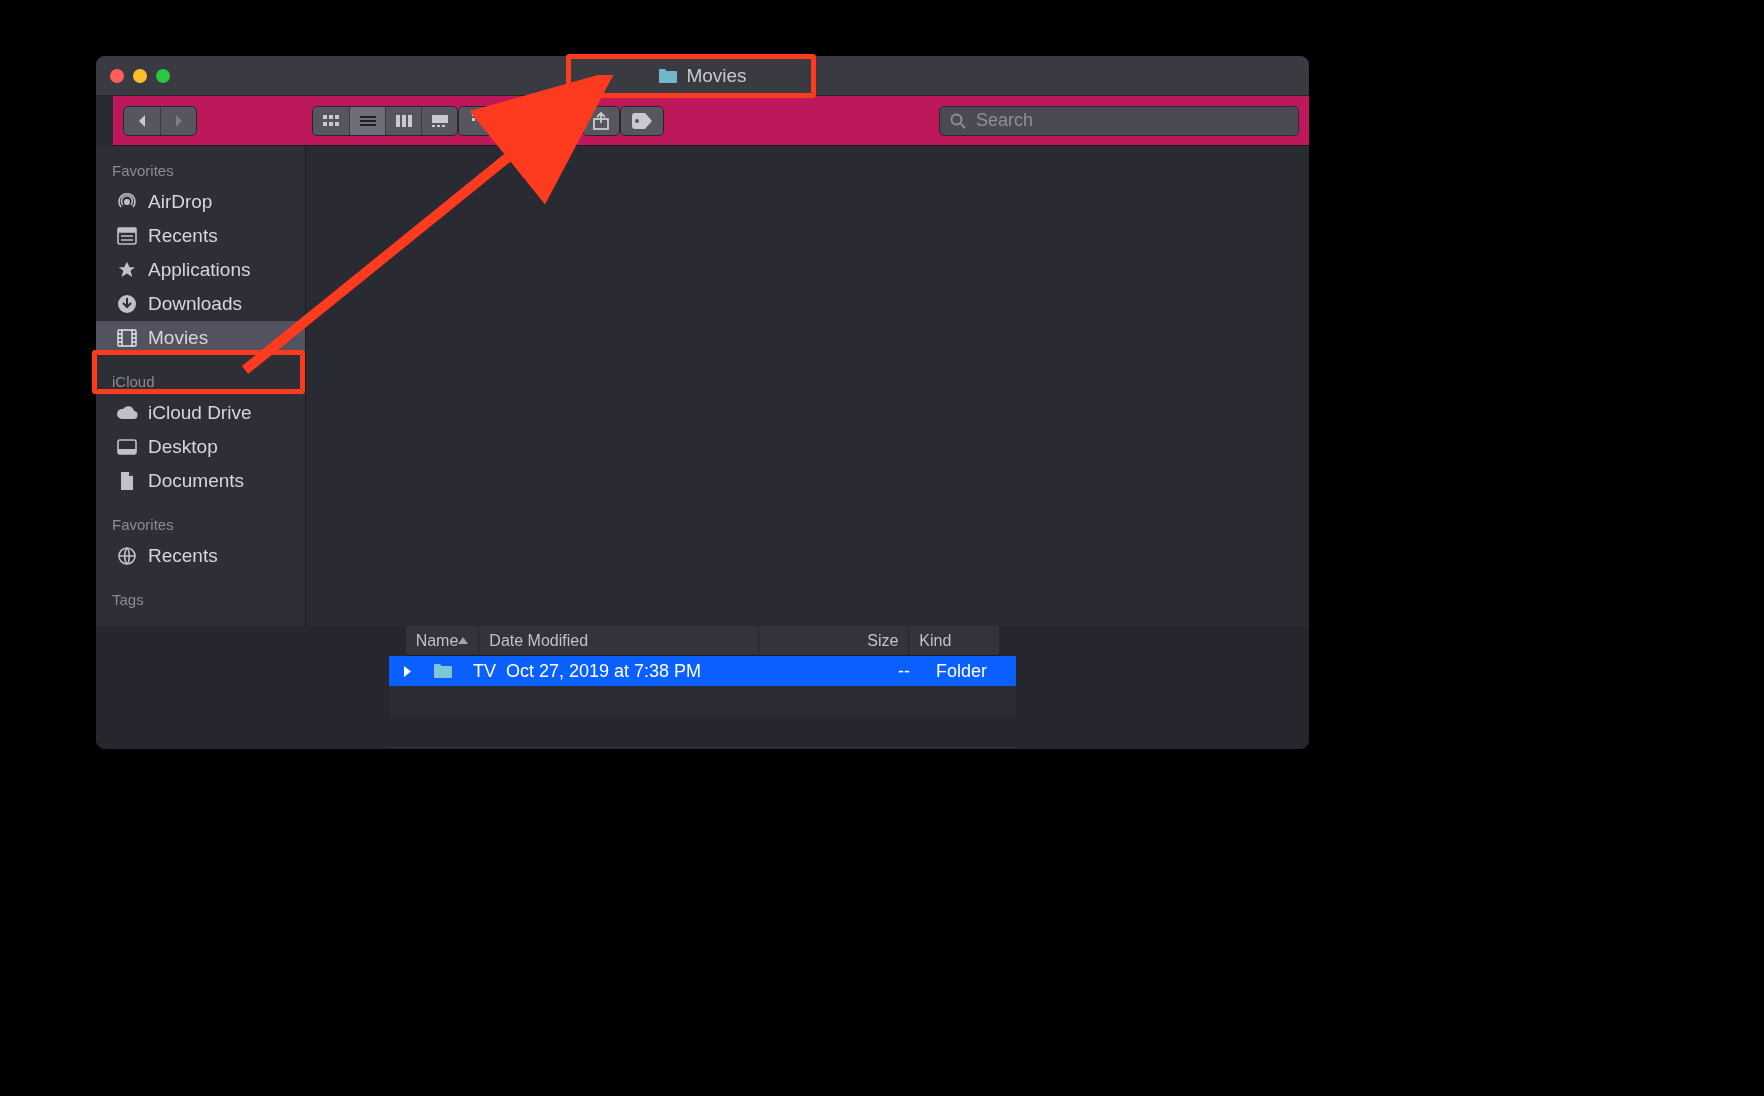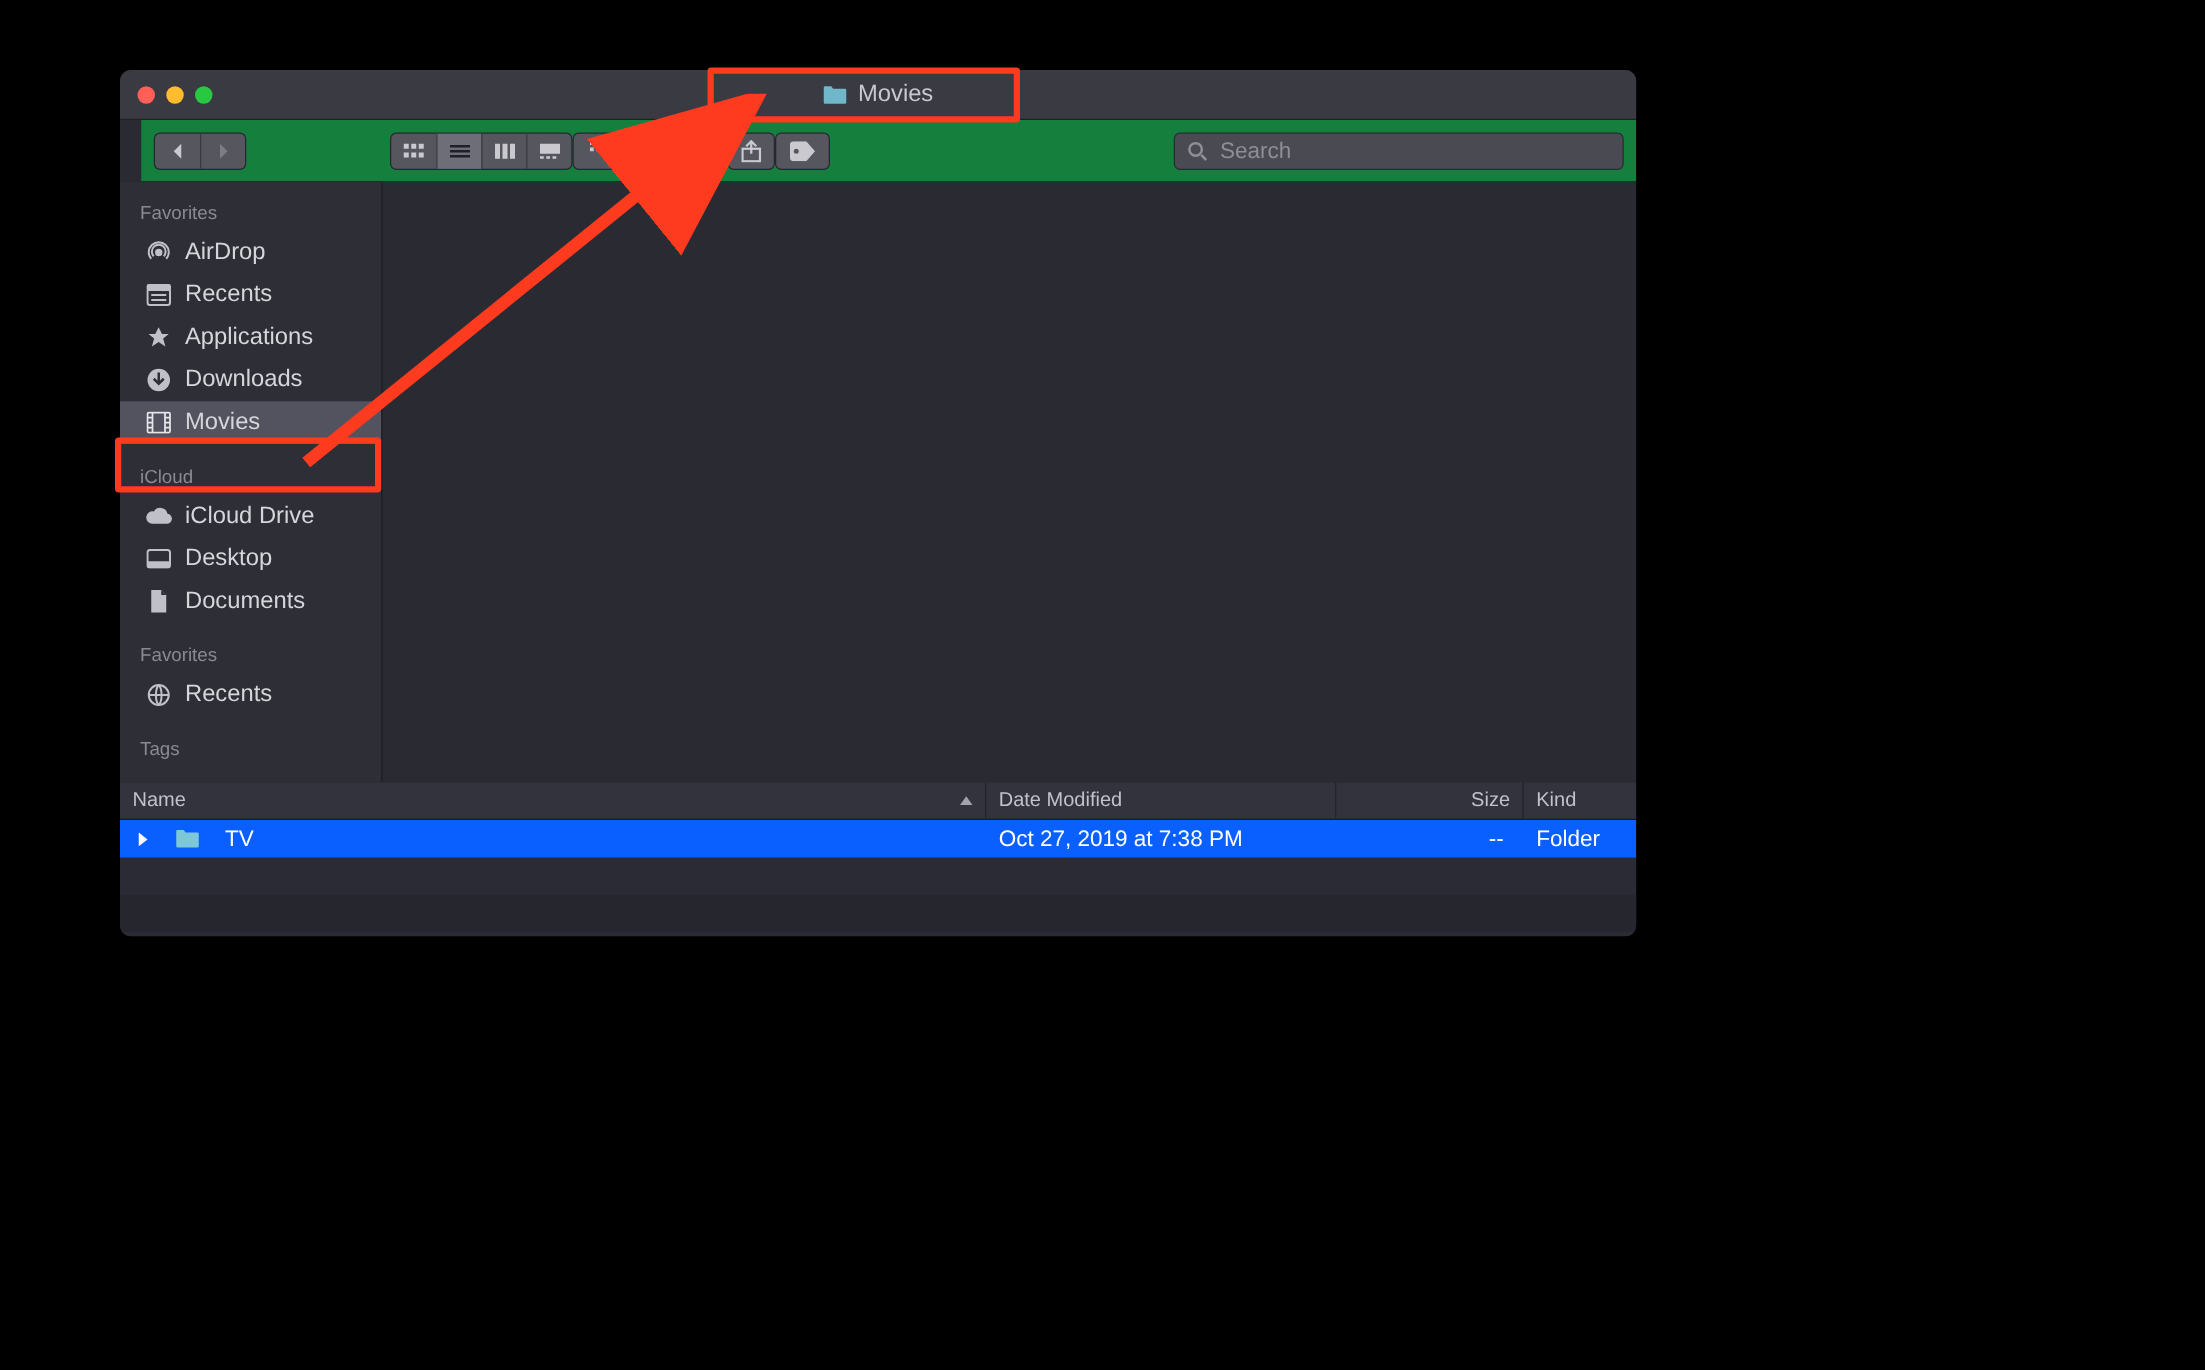--- a/index.html
+++ b/index.html
@@ -13,21 +13,21 @@
   
   .titlebar{height:40px;background:#3a3a43;border-bottom:1px solid #222;position:relative;display:flex;align-items:center;}
   .traffic{position:absolute;left:14px;top:13px;display:flex;gap:9px;}
   .dot{width:14px;height:14px;border-radius:50%;}
   .red{background:#ff5f57;}
   .yel{background:#ffbd2e;}
   .grn{background:#28c940;}
   .title{margin:0 auto;display:flex;align-items:center;gap:8px;color:#c8c8cf;font-size:19px;}
   .title-icon svg{display:block;}
   
-  .toolbar{height:50px;background:#15803d;border-bottom:1px solid #1a1a1f;display:flex;align-items:center;padding:0 10px;margin-left:17px;}
+  .toolbar{height:50px;background:#be185d;border-bottom:1px solid #1a1a1f;display:flex;align-items:center;padding:0 10px;margin-left:17px;}
   .segbtn,.btn{
     background:#56565f;border:1px solid #272730;border-radius:5px;height:30px;
     display:flex;align-items:center;justify-content:center;color:#d0d0d6;
   }
   .segbtn{padding:0;}
   .seg{width:36px;height:100%;display:flex;align-items:center;justify-content:center;}
   .seg.sel{background:#6e6e78;}
   .seg+.seg{border-left:1px solid #3a3a42;}
   .btn{padding:0 10px;}
   .spacer-tb{width:115px;}
@@ -41,21 +41,21 @@
   
   .body{display:flex;height:calc(100% - 90px);flex-direction:column;}
   .sidebar{width:210px;background:#2e2e37;border-right:1px solid #1b1b22;padding:12px 0;overflow:auto;}
   .sb-head{font-size:15px;color:#8a8a93;padding:4px 16px 6px;}
   .sb-item{
     display:flex;align-items:center;gap:10px;padding:6px 16px 6px 20px;
     color:#d5d5da;font-size:19px;border-radius:0;
   }
   .sb-item.sel{background:#535360;}
   .sb-item .ic{width:22px;height:22px;display:flex;align-items:center;justify-content:center;}
-  .content{flex:1;display:flex;flex-direction:column;background:#26262f;}
+  .content{flex:1;display:flex;flex-direction:column;background:#26262f;align-items:center;}
   .cols{
     display:flex;align-items:center;height:30px;background:#33333d;border-bottom:1px solid #1b1b22;
     font-size:16px;color:#c1c1c9;
   }
   .col{padding:0 10px;display:flex;align-items:center;height:100%;border-right:1px solid #232329;}
   .c-name{flex:1;position:relative;}
   .c-name .sort{margin-left:auto;opacity:.8;}
   .c-date{width:280px;}
   .c-size{width:150px;justify-content:flex-end;}
   .c-kind{width:90px;border-right:none;}

